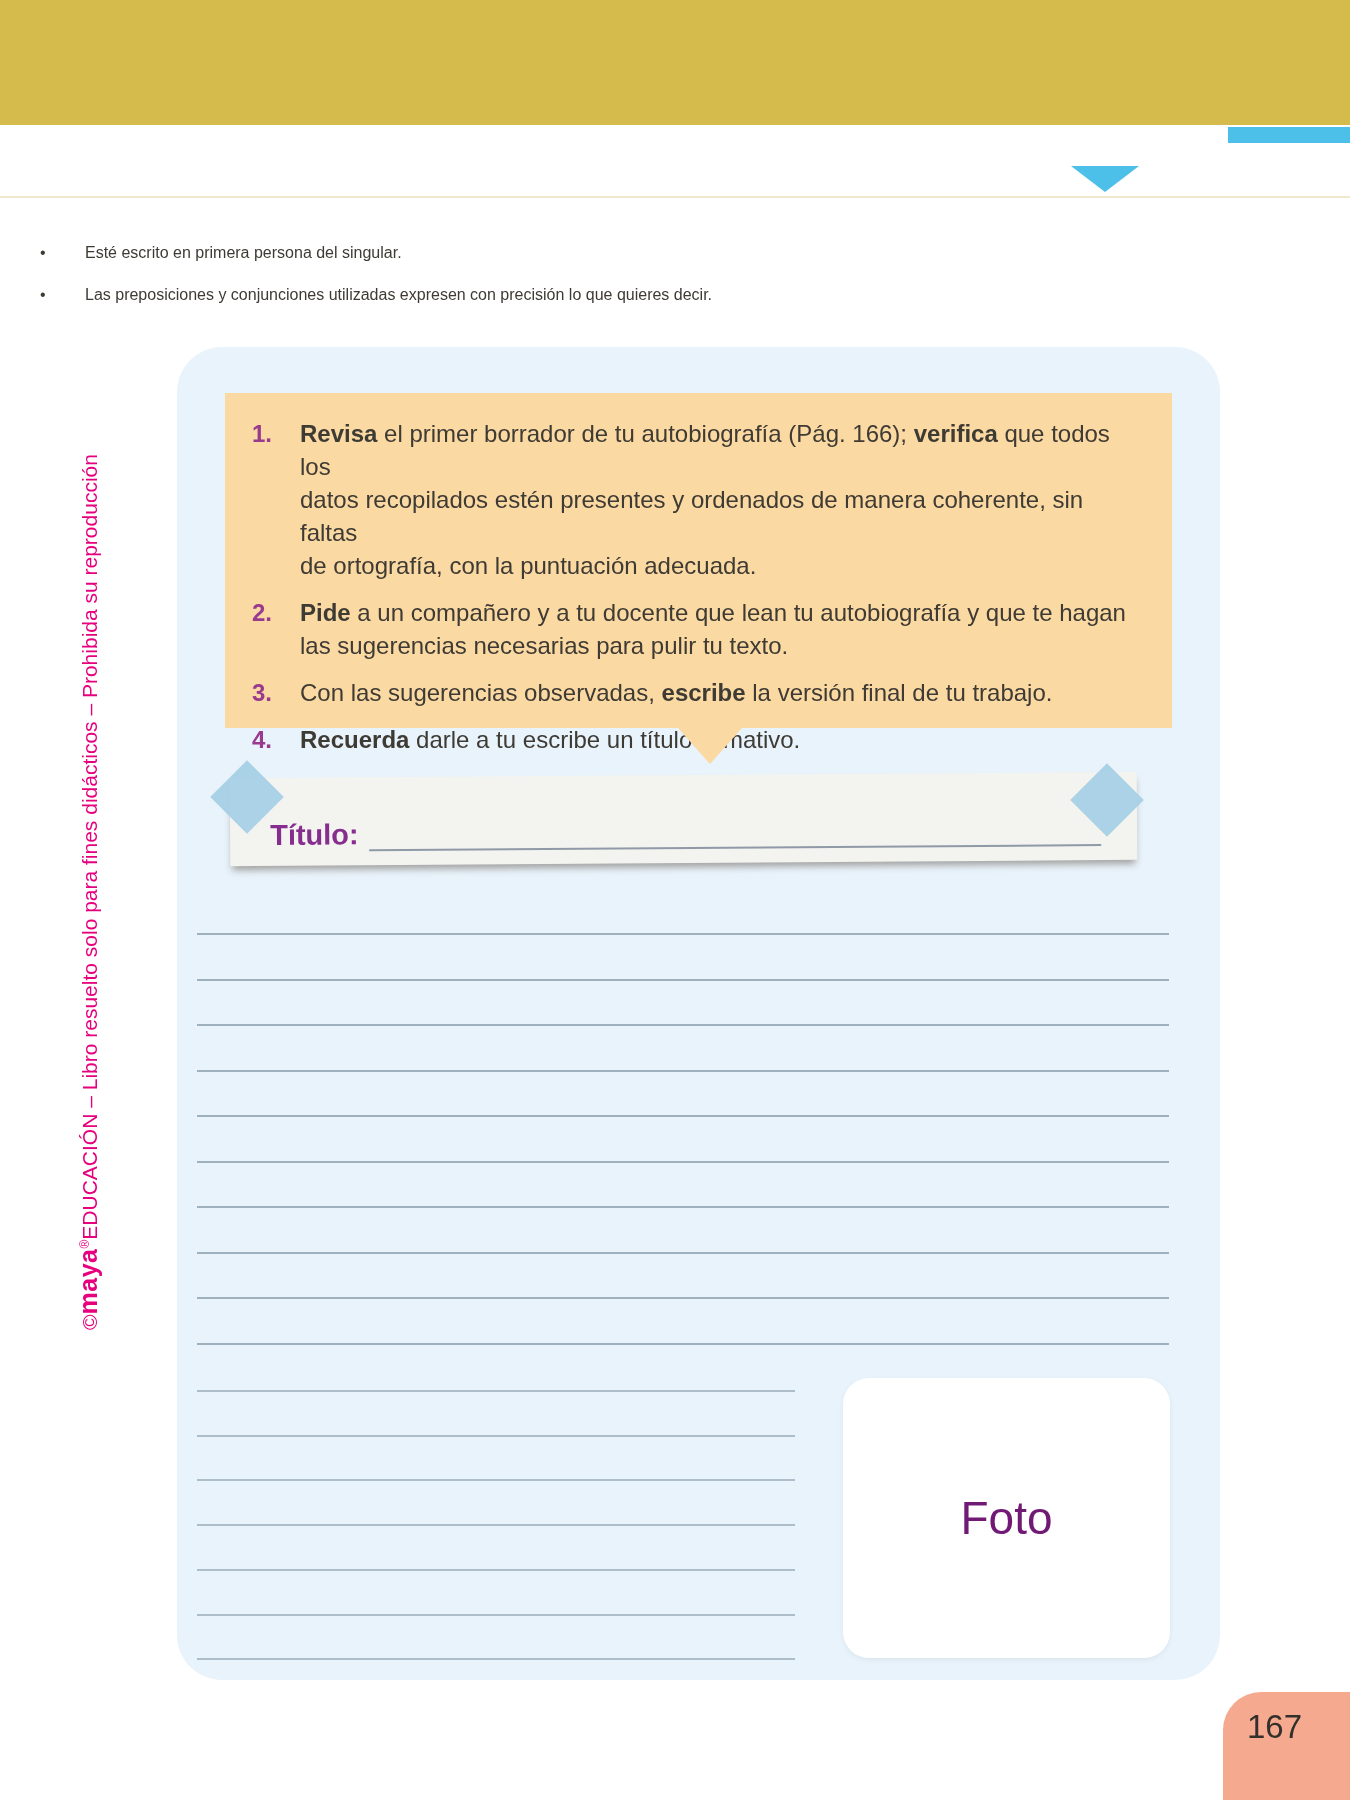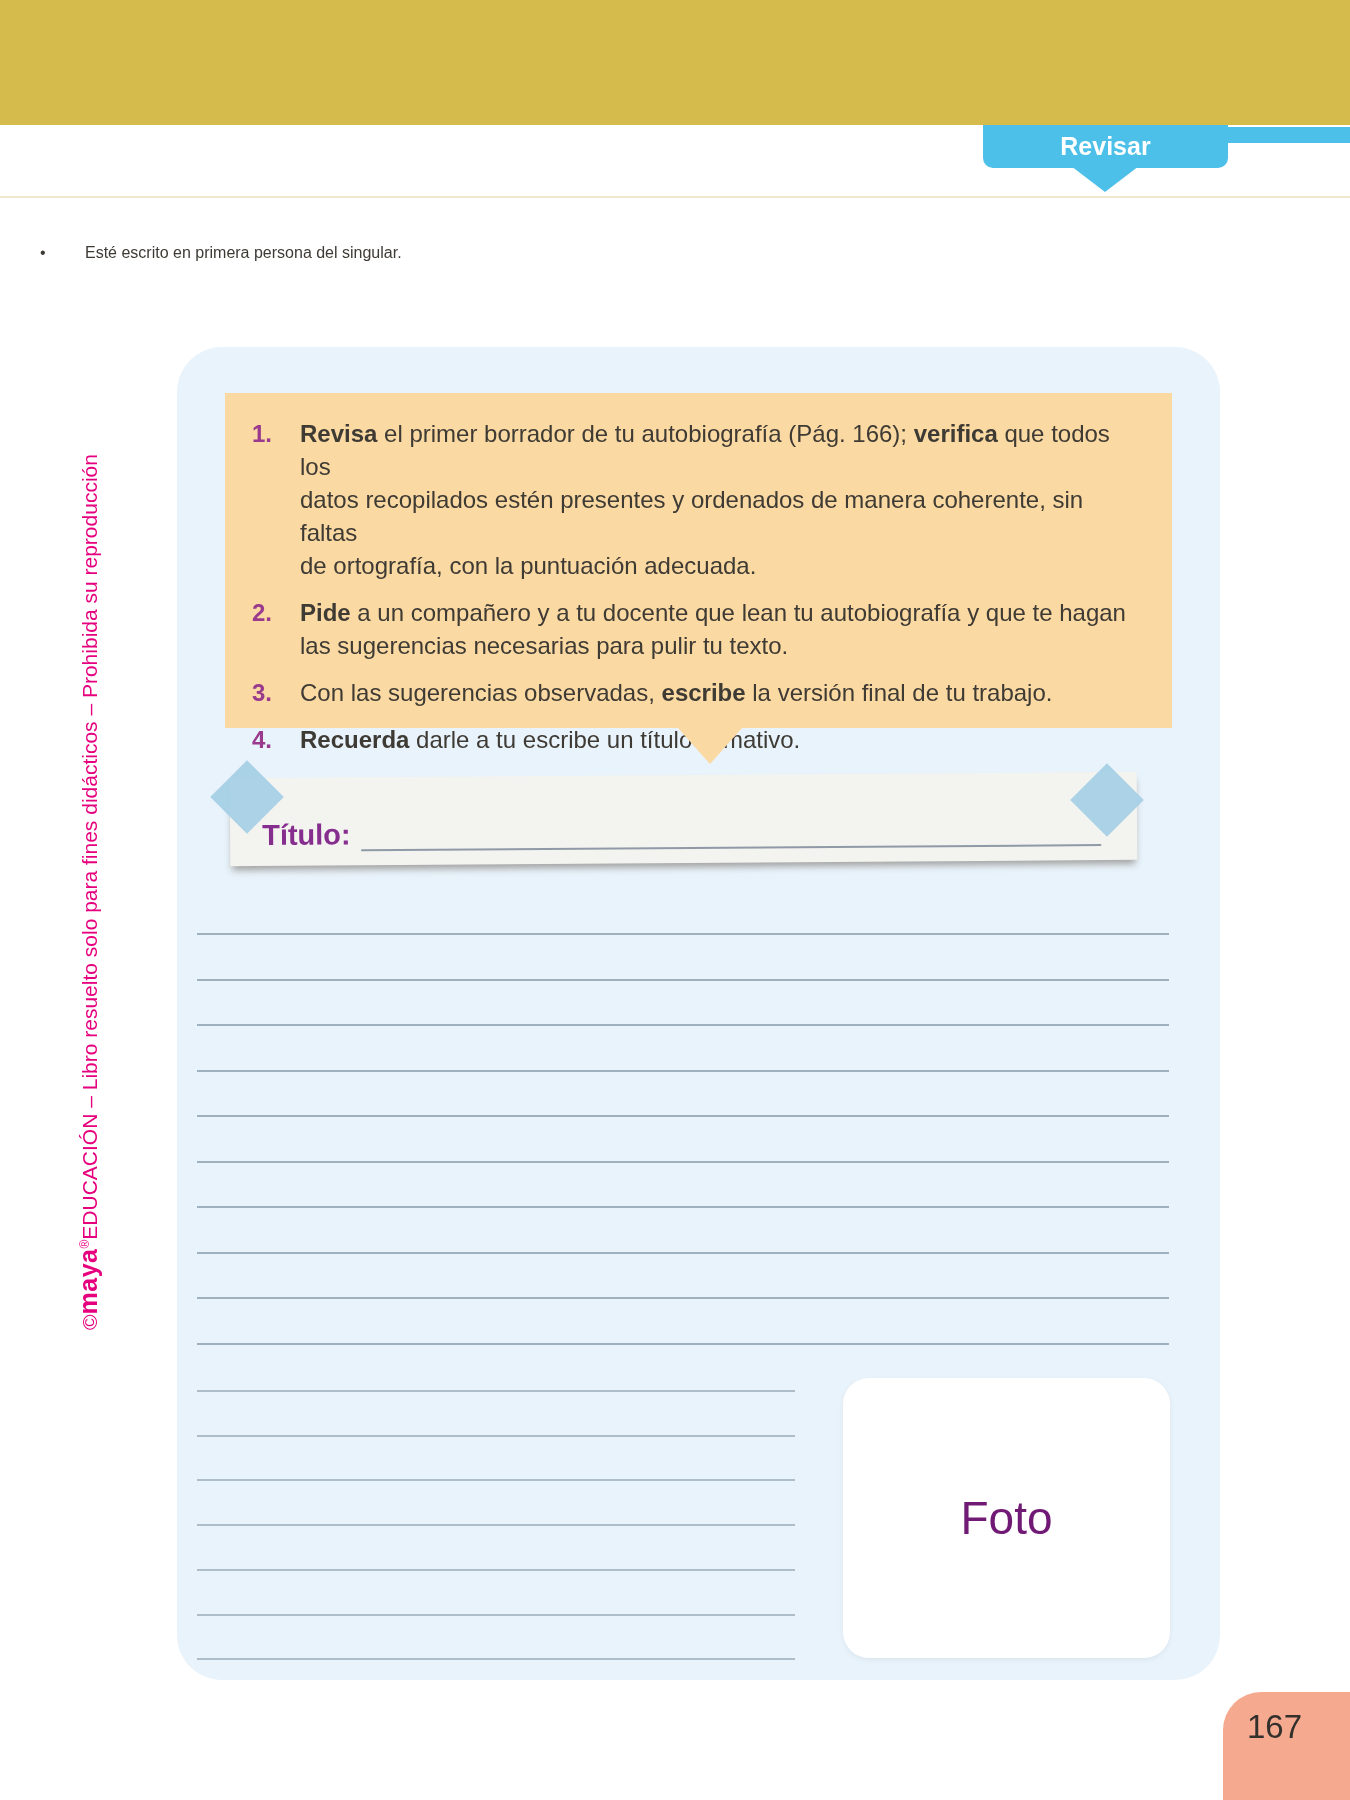--- a/index.html
+++ b/index.html
@@ -44,21 +44,21 @@
   .instr-item{display:flex;margin-bottom:14px;}
   .instr-num{width:48px;margin-left:27px;flex:0 0 48px;font-weight:bold;color:#993a8e;}
   .instr-txt{flex:1;white-space:pre-line;}
   .instr-txt b{font-weight:bold;}
   
   .title-strip{
     position:absolute;left:230px;top:775px;width:907px;height:88px;background:#f3f3f0;
     transform:rotate(-0.4deg);box-shadow:0 6px 7px -2px rgba(90,80,70,0.5);
     display:flex;align-items:flex-end;padding:0 36px 14px 32px;box-sizing:border-box;
   }
-  .title-label{color:#862e8e;font-size:29px;font-weight:bold;margin-right:10px;}
+  .title-label{color:#862e8e;font-size:29px;font-weight:bold;margin-right:10px;margin-left:8px;}
   .title-line{flex:1;border-bottom:2px solid #8f9aa6;height:30px;}
   .tape{
     position:absolute;width:52px;height:52px;background:#a6d0e6;transform:rotate(45deg);opacity:0.95;
   }
   .tape-left{left:221px;top:771px;}
   .tape-right{left:1081px;top:774px;}
   
   .wline{position:absolute;height:2px;background:#9fb0bf;}
   .wline.short{background:#adbdc9;}
   
@@ -85,27 +85,27 @@
 </style>
 </head>
 <body>
 
 <div class="page">
 
   <div class="gold-band"></div>
   <div class="hairline"></div>
 
   <div class="ribbon-strip"></div>
-  <div class="revisar-tab">
-    <span>Revisar</span>
-  </div>
   <div class="tab-tail"></div>
 
   <div class="bullet-row" style="top:244px;">
     <span class="dot">•</span><span>Esté escrito en primera persona del singular.</span>
+  </div>
+  <div class="bullet-row" style="top:286px;">
+    <span class="dot">•</span><span>Las preposiciones y conjunciones utilizadas expresen con precisión lo que quieres decir.</span>
   </div>
 
   <div class="panel"></div>
 
   <div class="instructions">
     <ol class="instr-list" id="instr-list">
         <li class="instr-item">
           <span class="instr-num">1.</span>
           <span class="instr-txt"><b>Revisa</b><span> el primer borrador de tu autobiografía (Pág. 166); </span><b>verifica</b><span> que todos los
 datos recopilados estén presentes y ordenados de manera coherente, sin faltas

